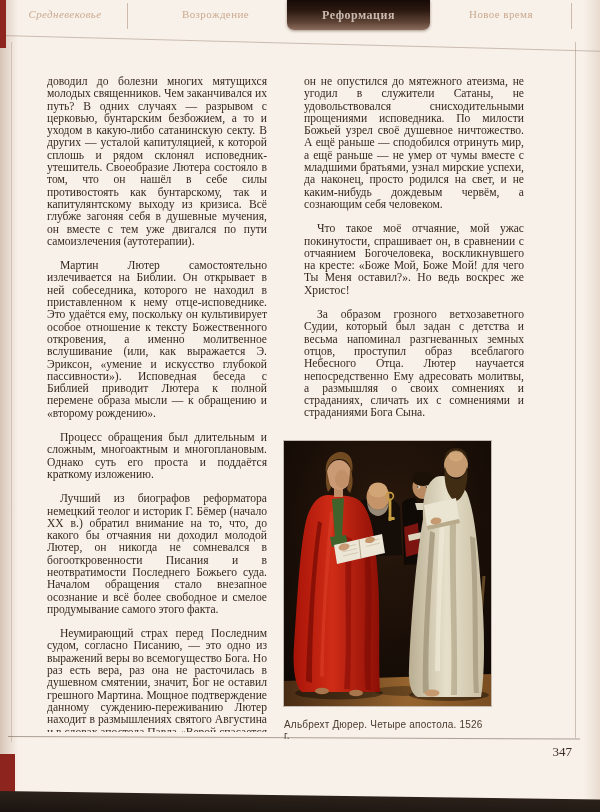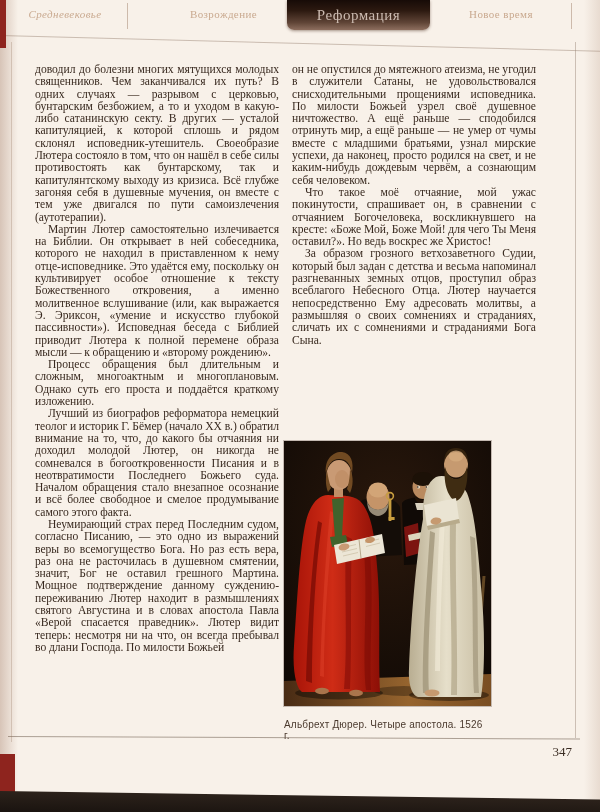--- a/index.html
+++ b/index.html
@@ -26,29 +26,30 @@
   
   .tabs{position:absolute;left:0;top:0;width:600px;height:32px;}
   .tab{position:absolute;top:8px;font-size:11px;letter-spacing:.4px;
     color:#c9a audio;color:#c9a98f;text-align:center;white-space:nowrap;}
   .tab-sep{position:absolute;top:3px;width:1px;height:26px;background:rgba(170,140,120,.55);}
   .tab-active{
     position:absolute;left:287px;top:0;width:143px;height:30px;
     background:linear-gradient(#170b07 0%,#2c1910 35%,#5f4436 75%,#8d6e5e 100%);
     border-radius:0 0 7px 7px;
     display:flex;align-items:center;justify-content:center;
-    color:#cbbab0;font-size:15px;letter-spacing:.5px;
+    color:#cbbab0;font-size:12px;letter-spacing:.5px;
     box-shadow:0 1px 3px rgba(60,30,15,.45);
+    font-weight:bold;
   }
   
   .col{position:absolute;top:64px;width:244px;overflow:hidden;}
   .col-left{left:35px;height:668px;}
   .col-right{left:292px;height:376px;}
   .col p{
-    margin:0;font-size:11.6px;line-height:12.3px;text-align:justify;
+    margin:12px;font-size:11.6px;line-height:12.3px;text-align:justify;
     color:#38291f;text-indent:13px;word-spacing:-.2px;
   }
   .col p.cont{text-indent:0;}
   
   .figure{position:absolute;left:284px;top:441px;width:207px;}
   .figure svg{display:block;outline:1px solid rgba(40,20,10,.25);}
   .figure-caption{
     margin-top:13px;font-family:"Liberation Sans","DejaVu Sans",sans-serif;
     font-size:10px;color:#4a392d;letter-spacing:.2px;
   }
@@ -56,21 +57,21 @@
     font-size:13px;color:#3a2c22;}
 </style>
 </head>
 <body>
 
 <div class="page">
 
   <div class="tabs">
     <div class="tab" style="left:5px;width:120px;font-style:italic;">Средневековье</div>
     <div class="tab-sep" style="left:127px;"></div>
-    <div class="tab" style="left:156px;width:135px;">Возрождение</div>
+    <div class="tab" style="left:148px;width:135px;">Возрождение</div>
     <div class="tab-active">Реформация</div>
     <div class="tab" style="left:432px;width:138px;">Новое время</div>
     <div class="tab-sep" style="left:571px;"></div>
   </div>
   <div class="frame-top-line"></div>
 
   <div class="col col-left">
     <p class="cont">доводил до болезни многих мятущихся молодых священников. Чем заканчивался их путь? В одних случаях — разрывом с церковью, бунтарским безбожием, а то и уходом в какую-либо сатанинскую секту. В других — усталой капитуляцией, к которой сплошь и рядом склонял исповедник-утешитель. Своеобразие Лютера состояло в том, что он нашёл в себе силы противостоять как бунтарскому, так и капитулянтскому выходу из кризиса. Всё глубже загоняя себя в душевные мучения, он вместе с тем уже двигался по пути самоизлечения (аутотерапии).</p>
     <p>Мартин Лютер самостоятельно излечивается на Библии. Он открывает в ней собеседника, которого не находил в приставленном к нему отце-исповеднике. Это удаётся ему, поскольку он культивирует особое отношение к тексту Божественного откровения, а именно молитвенное вслушивание (или, как выражается Э. Эриксон, «умение и искусство глубокой пассивности»). Исповедная беседа с Библией приводит Лютера к полной перемене образа мысли — к обращению и «второму рождению».</p>
     <p>Процесс обращения был длительным и сложным, многоактным и многоплановым. Однако суть его проста и поддаётся краткому изложению.</p>

